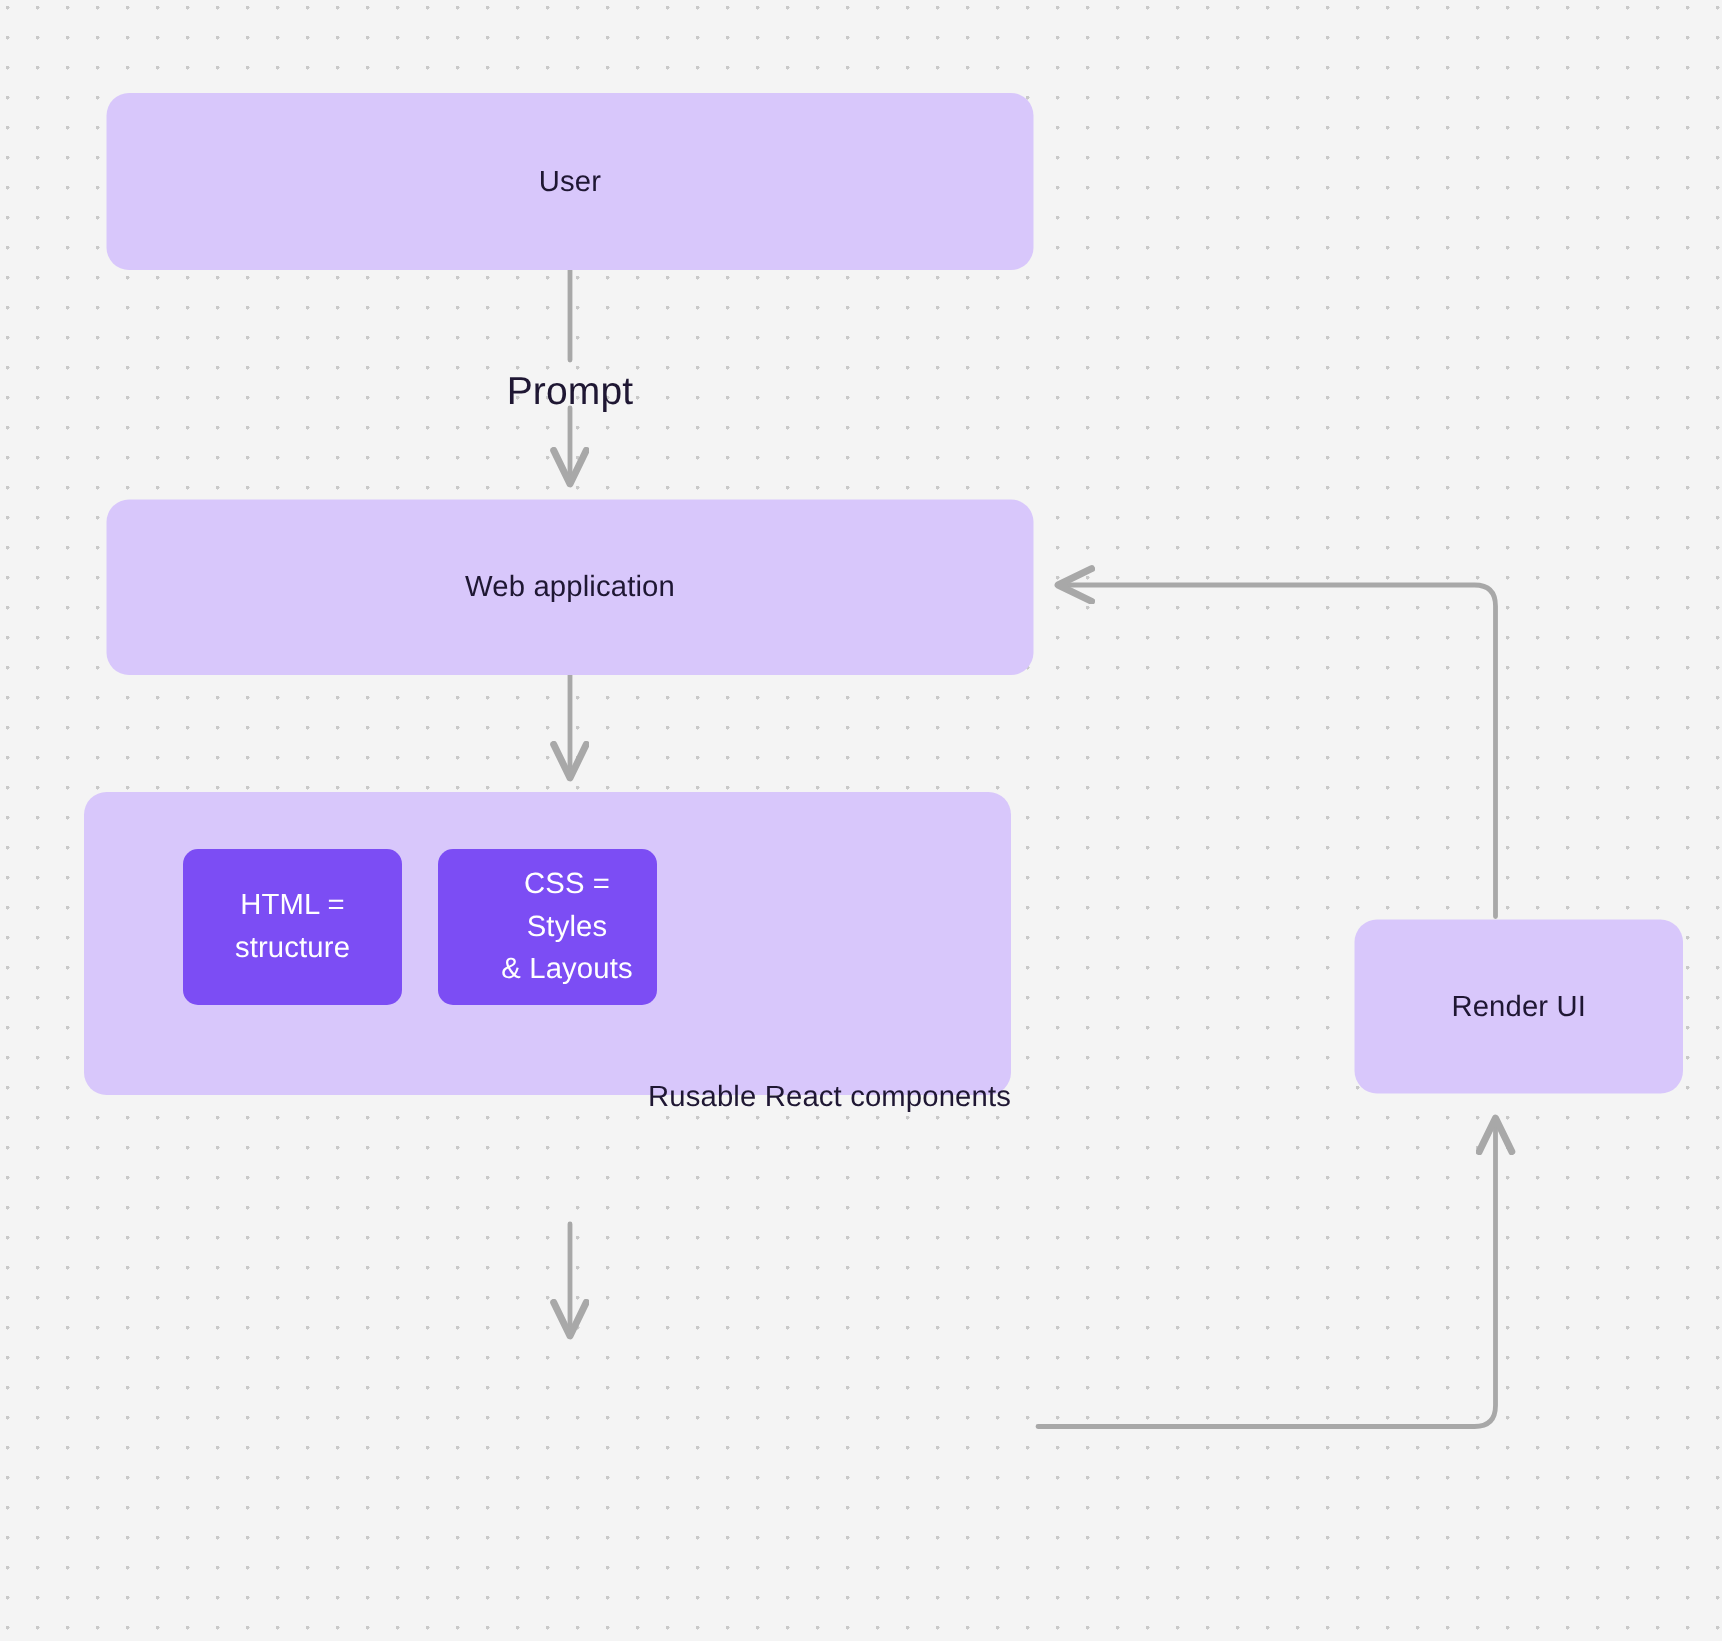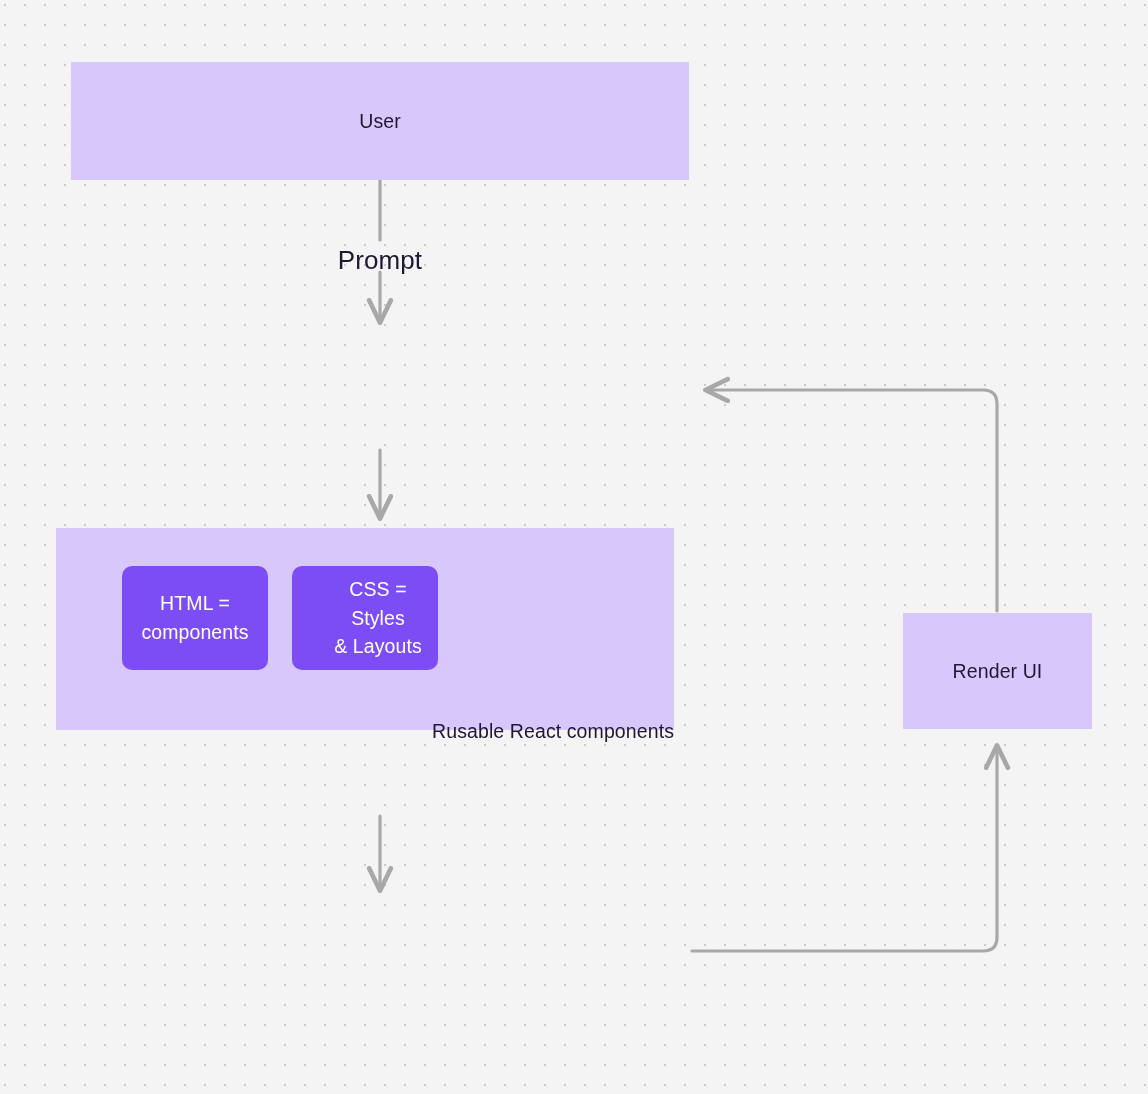--- a/index.html
+++ b/index.html
@@ -28,21 +28,21 @@
     height: 1094px;
     pointer-events: none;
   }
   .node {
     position: absolute;
     box-sizing: border-box;
     display: flex;
     align-items: center;
     justify-content: center;
     text-align: center;
-    border-radius: 0;
+    border-radius: 15px;
   }
   .node-lav {
     background: #d8c7fb;
     color: #1f1733;
     font-size: 19.5px;
     line-height: 1.35;
     letter-spacing: 0.1px;
   }
   .node-chip {
     background: #7c4df4;
@@ -101,39 +101,42 @@
       <path d="M 997 611 L 997 404 Q 997 390 983 390 L 706 390" fill="none" stroke="#a8a8a8" stroke-width="3.2" stroke-linecap="round" stroke-linejoin="round" marker-end="url(#arrowhead)"></path>
     </g>
   </svg>
 
   <div class="edge-label" style="left:330px; top:245px; width:100px;">Prompt</div>
 
   <div class="node node-lav" style="left:71px; top:62px; width:618px; height:118px;">
     <span>User</span>
   </div>
 
+  <div class="node node-lav" style="left:71px; top:333px; width:618px; height:117px;">
+    <span>Web application</span>
+  </div>
 
   <div class="node node-lav" style="left:56px; top:528px; width:618px; height:202px; display:block;">
 
     <div class="node node-chip" style="left:66px; top:38px; width:146px; height:104px;">
       <span>
         <span>HTML =</span><br>
-        <span>components</span>
+        <span>structure</span>
       </span>
     </div>
 
     <div class="node node-chip" style="left:236px; top:38px; width:146px; height:104px;padding-left:36px;">
       <span>
         <span>CSS = Styles</span><br>
         <span>&amp; Layouts</span>
       </span>
     </div>
 
 
     <div class="group-label" style="left:0; top:190px; width:618px;">Rusable React components</div>
   </div>
 
 
-  <div class="node node-lav" style="left:903px; top:613px; width:189px; height:116px;">
+  <div class="node node-lav" style="left:903px; top:613px; width:219px; height:116px;">
     <span>Render UI</span>
   </div>
 
 </div>
 
 </body></html>

